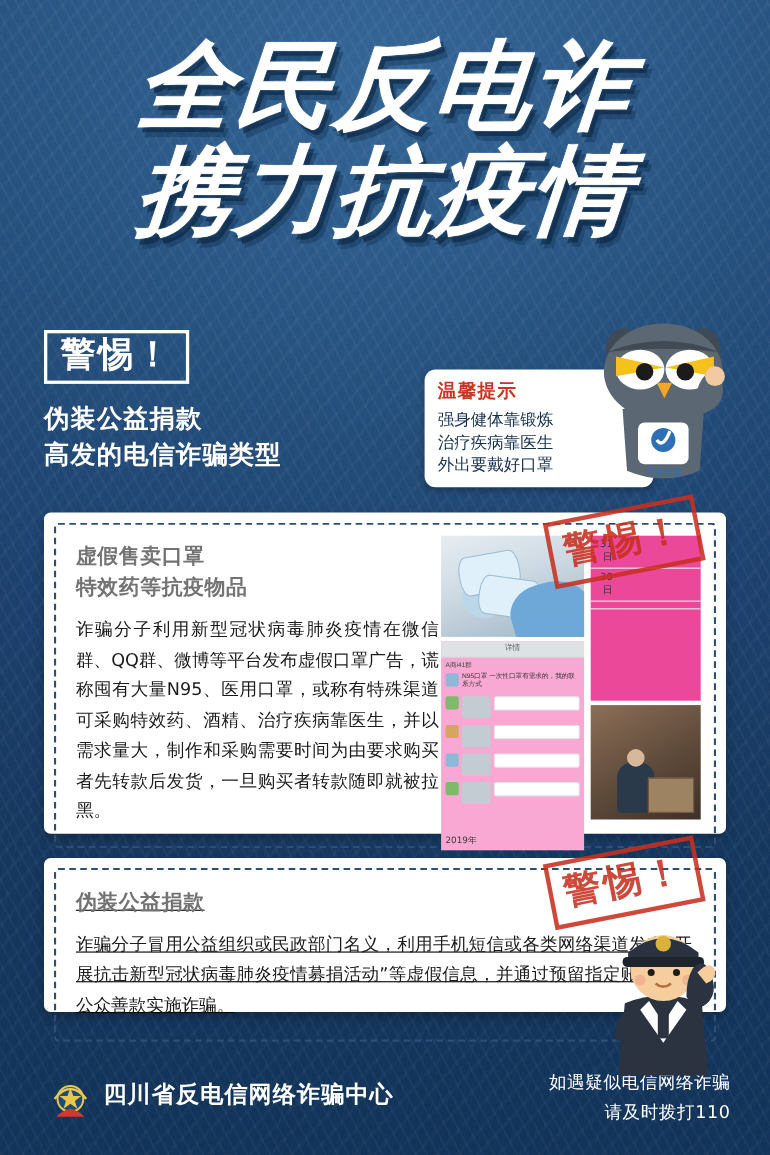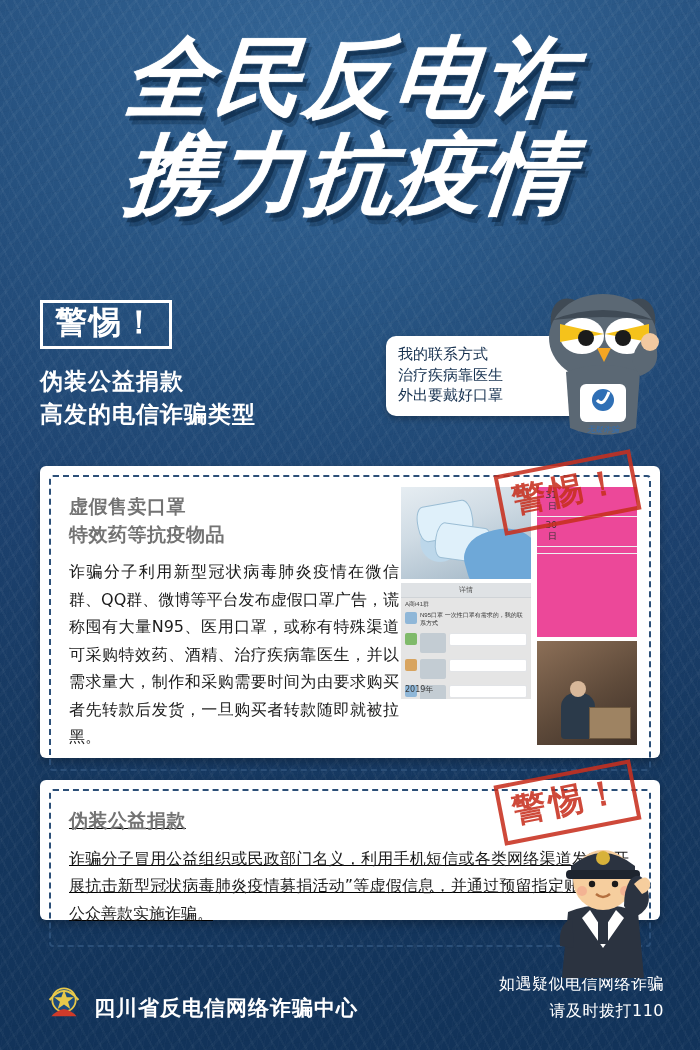--- a/index.html
+++ b/index.html
@@ -200,22 +200,22 @@
   }
   .glove {
     position: absolute;
     right: -8px; bottom: -10px;
     width: 74px; height: 60px;
     background: #6ea8d8;
     border-radius: 40% 50% 30% 40%;
     transform: rotate(-16deg);
   }
   .ph-list {
-    left: 0; top: 96px; width: 130px; height: 116px;
-    background: #e5e5e5;
+    left: 0; top: 96px; width: 130px; height: 190px;
+    background: #f9a8d4;
   }
   .ph-right-col {
     right: 0; top: 0; width: 100px; height: 150px;
     background: #ec4899;
   }
   .ph-bottom {
     right: 0; top: 154px; width: 100px; height: 104px;
     background: linear-gradient(150deg, #8c6f57 0%, #5e4a3a 55%, #3e3028 100%);
   }
   .chat-header {
@@ -288,21 +288,21 @@
     font-size: 16px;
     line-height: 1.65;
     z-index: 6;
     letter-spacing: 0.5px;
   }
   .footer-left {
     position: absolute;
     left: 46px;
     bottom: 28px;
     display: flex;
-    align-items: flex-end;
+    align-items: flex-start;
     gap: 12px;
     z-index: 6;
   }
   .footer-left .txt {
     color: #ffffff;
     font-family: "DejaVu Sans", sans-serif;
     font-size: 21px;
     font-weight: bold;
     letter-spacing: 1px;
   }
@@ -320,21 +320,22 @@
 
   <div class="alert-box">
     <div class="alert-tag">警惕！</div>
     <div class="alert-sub">
       <div>伪装公益捐款</div>
       <div>高发的电信诈骗类型</div>
     </div>
   </div>
 
   <div class="tips">
-    <div class="tips-line">我的联系方式</div>
+    <div class="tips-title">温馨提示</div>
+    <div class="tips-line">强身健体靠锻炼</div>
     <div class="tips-line">治疗疾病靠医生</div>
     <div class="tips-line">外出要戴好口罩</div>
   </div>
 
   <div class="owl">
     <svg viewBox="0 0 152 170" width="152" height="170" aria-hidden="true">
 
       <path d="M24 52 C18 24 34 12 50 22 Z" fill="#3f4a55"></path>
       <path d="M126 52 C132 24 116 12 100 22 Z" fill="#3f4a55"></path>
 

